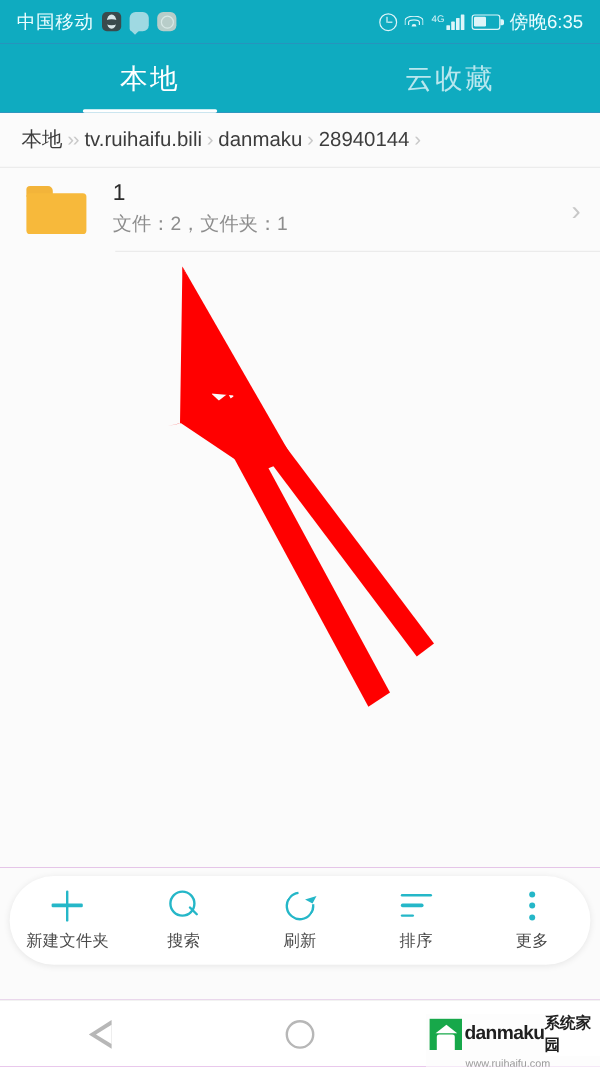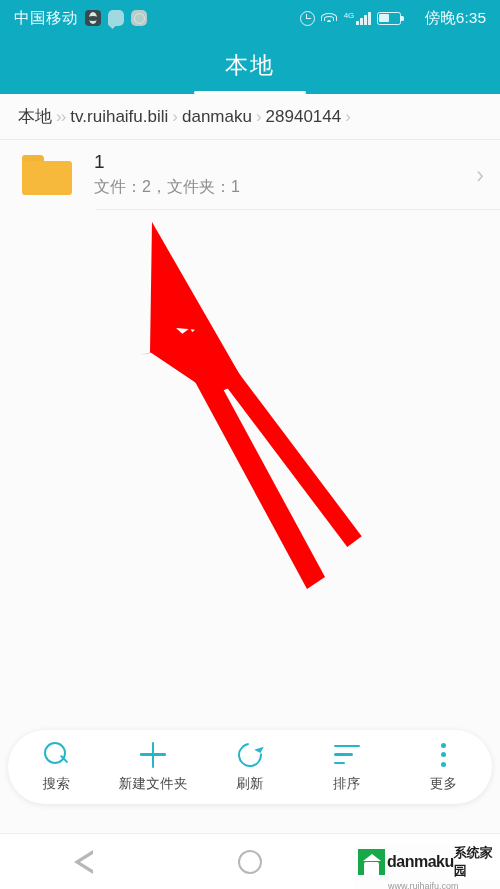--- a/index.html
+++ b/index.html
@@ -41,21 +41,21 @@
   .net-4g{font-size:8px;line-height:8px;align-self:flex-start;margin-right:1px;color:#ddf5f9;}
   .bars{display:flex;align-items:flex-end;gap:1.5px;height:13px;}
   .bars i{display:block;width:2.5px;background:#ddf5f9;border-radius:.5px;}
   .bars i:nth-child(1){height:4px;}
   .bars i:nth-child(2){height:6.5px;}
   .bars i:nth-child(3){height:9.5px;}
   .bars i:nth-child(4){height:12.5px;}
   .icon-batt{width:24px;height:13px;border:1.6px solid #ddf5f9;border-radius:2.5px;position:relative;padding:1.5px;}
   .icon-batt::after{content:"";position:absolute;right:-4px;top:3.5px;width:2.4px;height:5px;background:#ddf5f9;border-radius:0 1.5px 1.5px 0;}
   .icon-batt i{display:block;height:100%;width:52%;background:#ddf5f9;border-radius:1px;}
-  .clock{font-size:15.5px;color:#ecfdff;margin-left:18px;}
+  .clock{font-size:15.5px;color:#ecfdff;margin-left:2px;}
 
   
   .tabbar{
     flex:0 0 58px; background:#0FABC0; display:flex; align-items:stretch; position:relative;
   }
   .tab{
     flex:1; display:flex; align-items:center; justify-content:center;
     font-size:23px; color:#b9e7ee; letter-spacing:2px; position:relative; cursor:pointer;
   }
   .tab.active{ color:#ffffff; }
@@ -201,20 +201,23 @@
           <i></i>
         </span>
       <span class="clock">傍晚6:35</span>
     </div>
   </div>
 
   <div class="tabbar">
     <div class="tab active">
       <span>本地</span>
     </div>
+    <div class="tab">
+      <span>云收藏</span>
+    </div>
   </div>
 
   <div class="breadcrumb">
     <span class="crumb">本地</span>
     <span class="chev">›</span>
     <span class="chev tight">›</span>
     <span class="crumb">tv.ruihaifu.bili</span>
     <span class="chev">›</span>
     <span class="crumb">danmaku</span>
     <span class="chev">›</span>
@@ -241,29 +244,29 @@
     <path fill="#FF0000" d="M152,222 L181,322 L160,350 Z"></path>
     <path fill="#FF0000" d="M152,222 L244,382 L219,392 Z"></path>
     <rect fill="#FF0000" x="186" y="330" width="18" height="265" transform="rotate(-37 195 330)"></rect>
     <path fill="#FF0000" d="M173,341 L190,328 L325,577 L307,589 Z"></path>
   </svg>
 
   <div class="toolbar-wrap">
     <div class="toolbar">
       <div class="tb-item">
         <span class="tb-ico">
+            <span class="ic-plus"></span>
+          </span>
+        <span class="tb-label">新建文件夹</span>
+      </div>
+      <div class="tb-item">
+        <span class="tb-ico">
             <span class="ic-search"></span>
           </span>
         <span class="tb-label">搜索</span>
-      </div>
-      <div class="tb-item">
-        <span class="tb-ico">
-            <span class="ic-plus"></span>
-          </span>
-        <span class="tb-label">新建文件夹</span>
       </div>
       <div class="tb-item">
         <span class="tb-ico">
             <span class="ic-refresh"></span>
           </span>
         <span class="tb-label">刷新</span>
       </div>
       <div class="tb-item">
         <span class="tb-ico">
             <span class="ic-sort">

